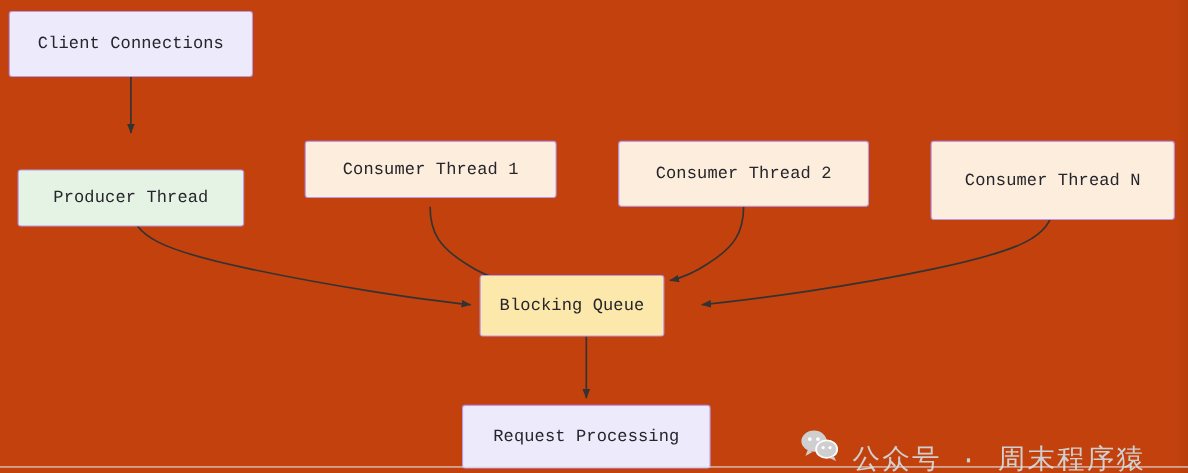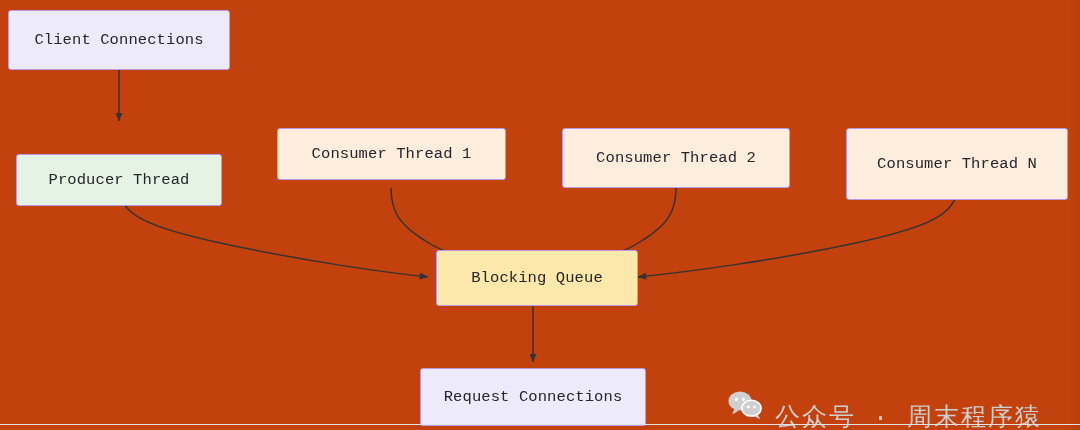--- a/index.html
+++ b/index.html
@@ -123,26 +123,26 @@
   </div>
 
   <div class="node fill-peach" style="left:562px; top:128px; width:228px; height:60px;">
     <span>Consumer Thread 2</span>
   </div>
 
   <div class="node fill-peach" style="left:846px; top:128px; width:222px; height:72px;">
     <span>Consumer Thread N</span>
   </div>
 
-  <div class="node fill-amber" style="left:436px; top:250px; width:202px; height:56px;">
+  <div class="node fill-amber" style="left:436px; top:250px; width:168px; height:56px;">
     <span>Blocking Queue</span>
   </div>
 
   <div class="node fill-lavender" style="left:420px; top:368px; width:226px; height:58px;">
-    <span>Request Connections</span>
+    <span>Request Processing</span>
   </div>
 
   <div id="watermark" style="left:728px; top:376px;">
     <svg class="wm-logo" viewBox="0 0 34 30">
       <ellipse cx="12" cy="11" rx="11.5" ry="9.6" fill="#cfcfcf"></ellipse>
       <path d="M6.5,18.5 L4.2,24.5 L10.5,20.8 Z" fill="#cfcfcf"></path>
       <circle cx="8.2" cy="9.2" r="1.7" fill="#ffffff"></circle>
       <circle cx="15.6" cy="9.2" r="1.7" fill="#ffffff"></circle>
       <ellipse cx="23.5" cy="18.3" rx="9.6" ry="8" fill="#cfcfcf" stroke="#ffffff" stroke-width="1.6"></ellipse>
       <path d="M29.8,24.4 L32.2,29.2 L26.4,26.6 Z" fill="#cfcfcf"></path>

